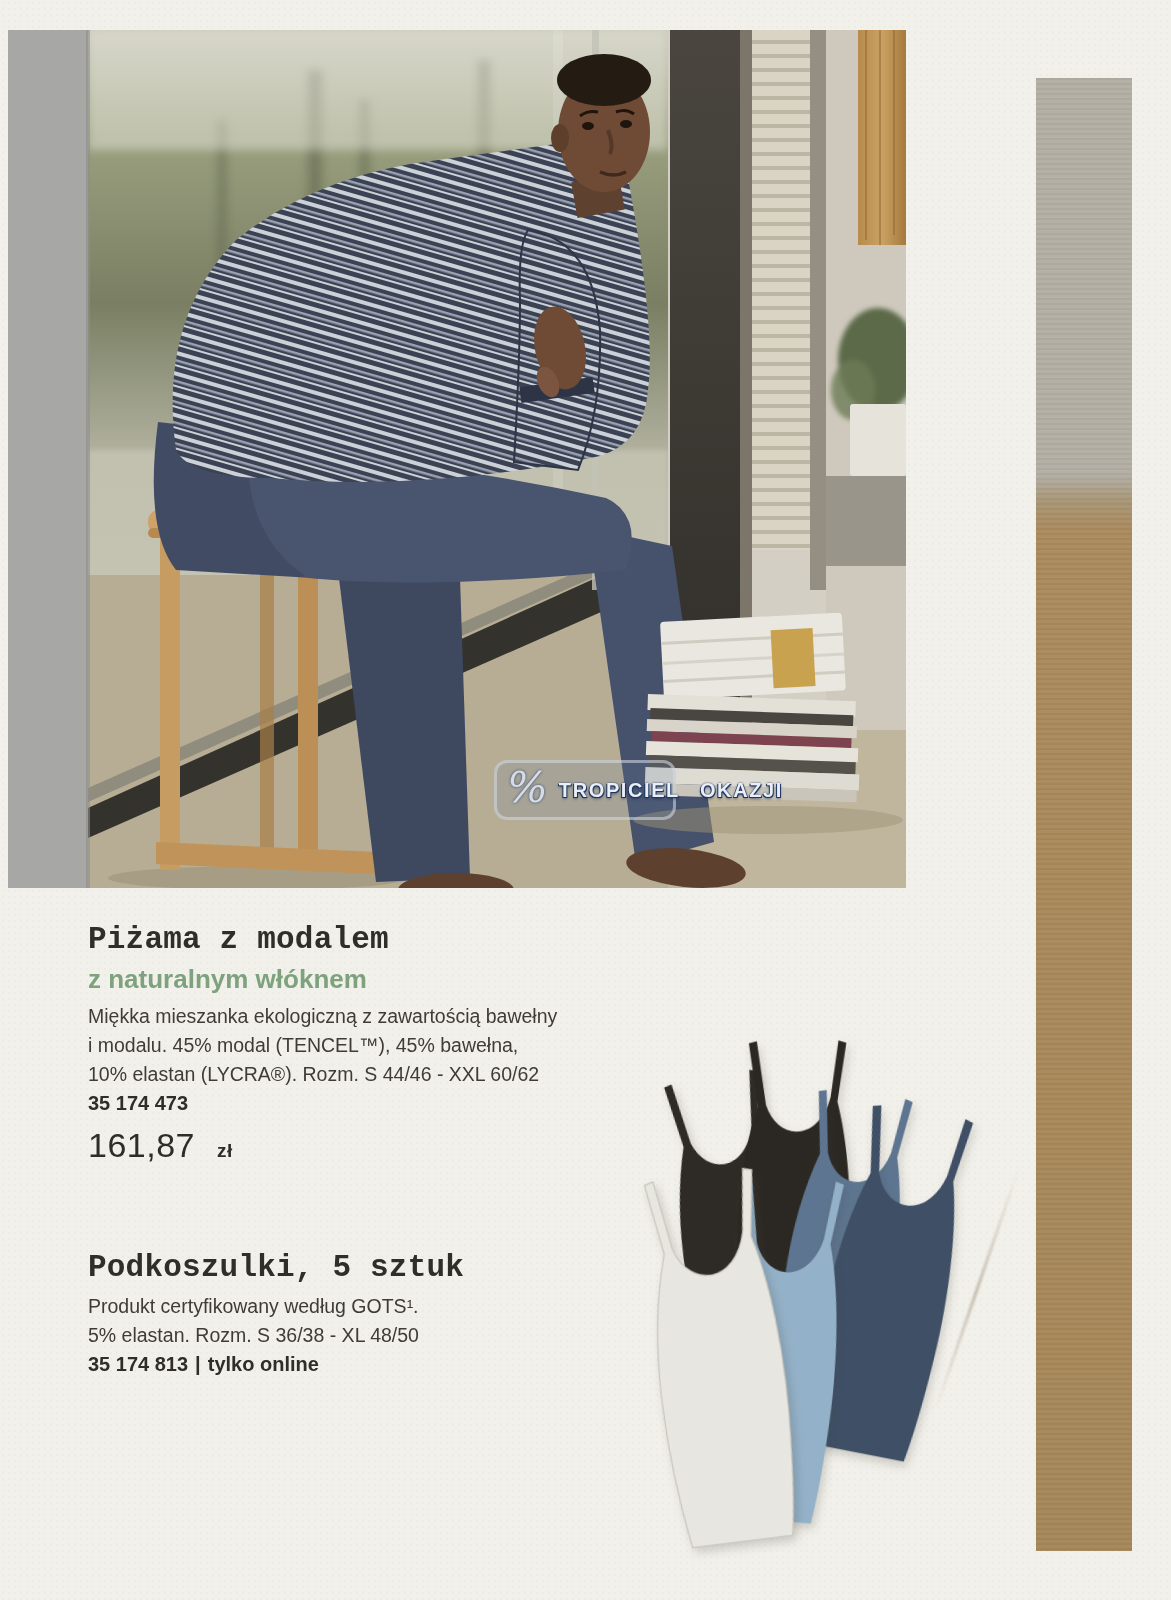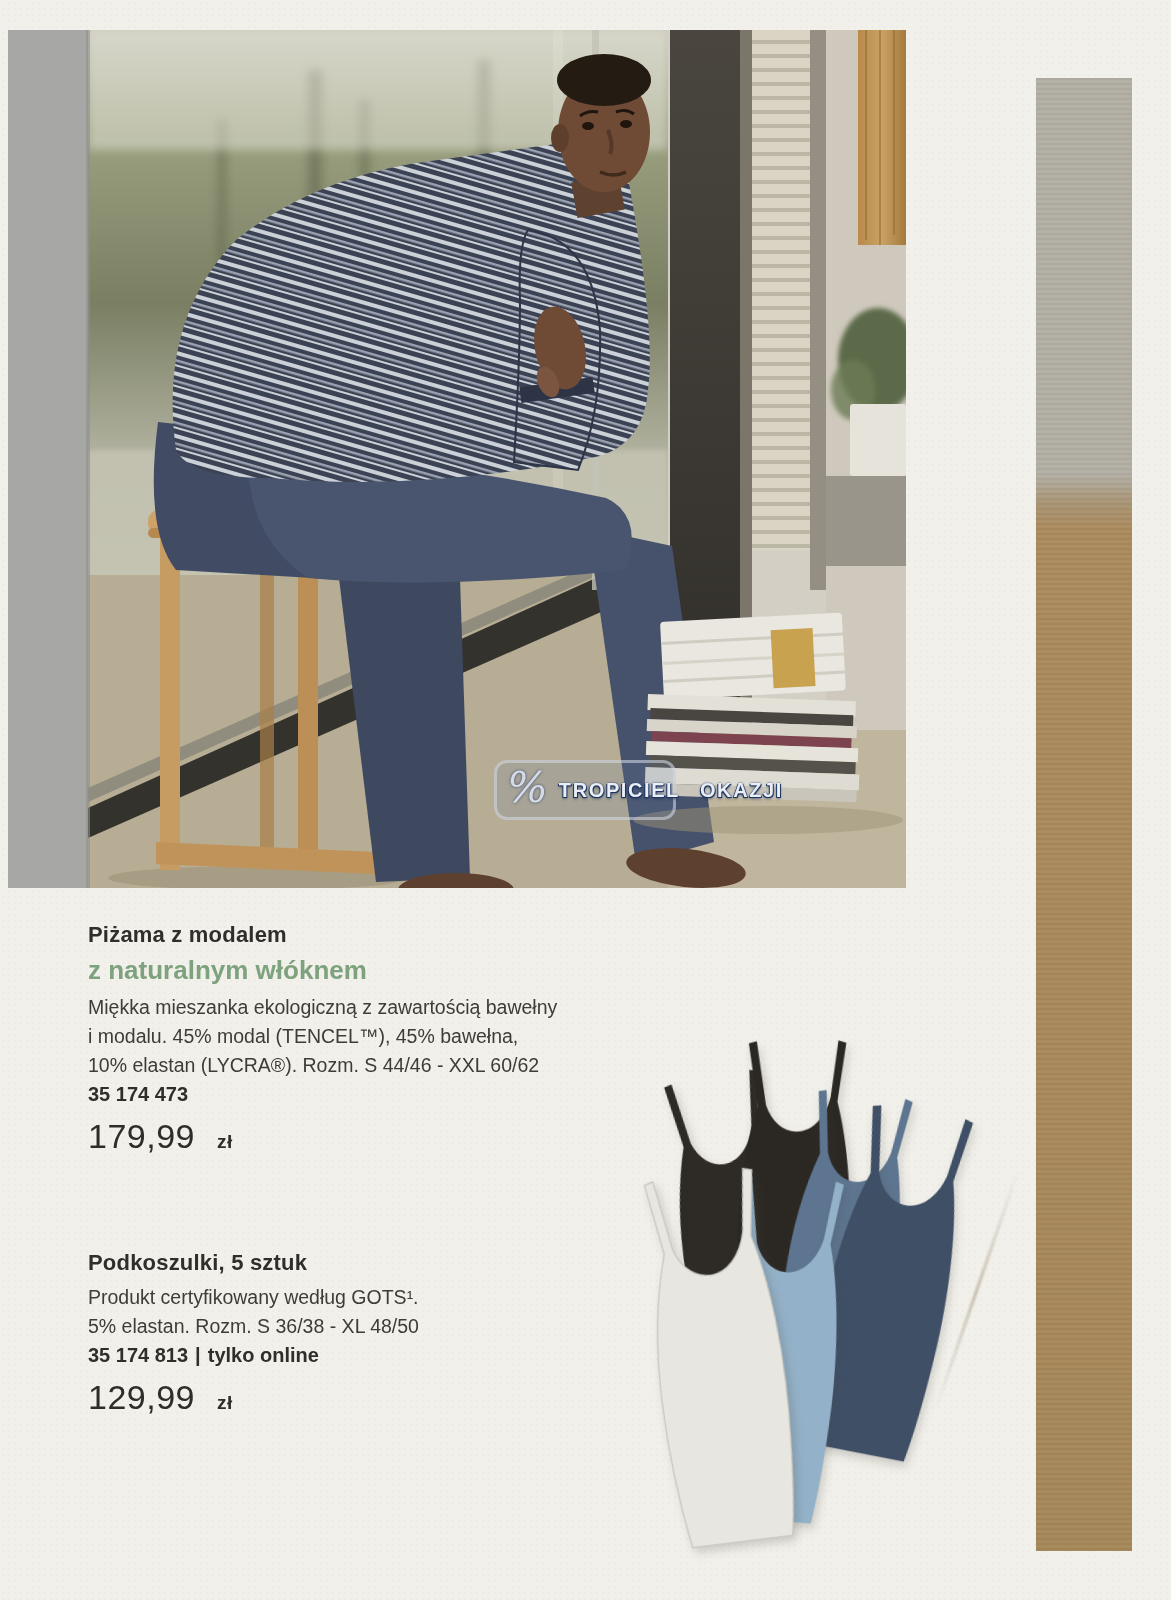--- a/index.html
+++ b/index.html
@@ -45,21 +45,21 @@
   .crease {
     position:absolute; left:975px; top:1162px; width:3px; height:258px;
     background:linear-gradient(rgba(150,138,115,0), rgba(148,136,112,.5), rgba(150,138,115,0));
     transform:rotate(19deg); filter:blur(1px);
   }
 
   
   .product { position:absolute; left:88px; width:575px; }
   #product-1 { top:922px; }
   #product-2 { top:1250px; }
-  .p-title  { margin:0 0 7px; font-size:22px; font-weight:bold; color:#302e2a; letter-spacing:.2px; }
+  .p-title  { margin:0 0 7px; font-size:31px; font-weight:bold; color:#302e2a; letter-spacing:.2px;font-family:Liberation Mono, monospace; }
   .p-sub    { margin:0 0 7px; font-size:26px; font-weight:bold; color:#7da27d; }
   .p-desc   { margin:0; font-size:19.5px; line-height:29px; color:#3f3c37; }
   .p-desc span { display:block; }
   .p-article{ margin-top:3px; font-size:20px; font-weight:bold; color:#302e2a; }
   .p-article .sep { margin:0 7px; }
   .p-price  { margin-top:11px; font-size:34px; color:#2f2d29; letter-spacing:.5px; }
   .p-price .cur { font-size:19px; font-weight:bold; margin-left:22px; }
 
   
   .tanks { position:absolute; left:595px; top:1018px; width:430px; height:548px; }
@@ -224,35 +224,32 @@
   <section class="product" id="product-1">
     <h2 class="p-title">Piżama z modalem</h2>
     <div class="p-sub">z naturalnym włóknem</div>
     <p class="p-desc">
       <span>Miękka mieszanka ekologiczną z zawartością bawełny</span>
       <span>i modalu. 45% modal (TENCEL™), 45% bawełna,</span>
       <span>10% elastan (LYCRA®). Rozm. S 44/46 - XXL 60/62</span>
     </p>
     <div class="p-article">35 174 473</div>
     <div class="p-price">
-      <span class="amount">179,99</span><span class="cur">zł</span>
+      <span class="amount">161,87</span><span class="cur">zł</span>
     </div>
   </section>
 
   <section class="product" id="product-2">
     <h2 class="p-title">Podkoszulki, 5 sztuk</h2>
     <p class="p-desc">
       <span>Produkt certyfikowany według GOTS¹.</span>
       <span>5% elastan. Rozm. S 36/38 - XL 48/50</span>
     </p>
     <div class="p-article">
       <span>35 174 813</span><span class="sep">|</span><span>tylko online</span>
-    </div>
-    <div class="p-price">
-      <span class="amount">129,99</span><span class="cur">zł</span>
     </div>
   </section>
 
   <div class="tanks">
     <svg viewBox="0 0 430 548">
       <defs>
         <symbol id="cami" viewBox="0 0 120 300">
           <path d="M24,62 L15,6 L22,4 L31,60
                    C42,92 78,92 88,52
                    L94,2 L101,4 L94,56

